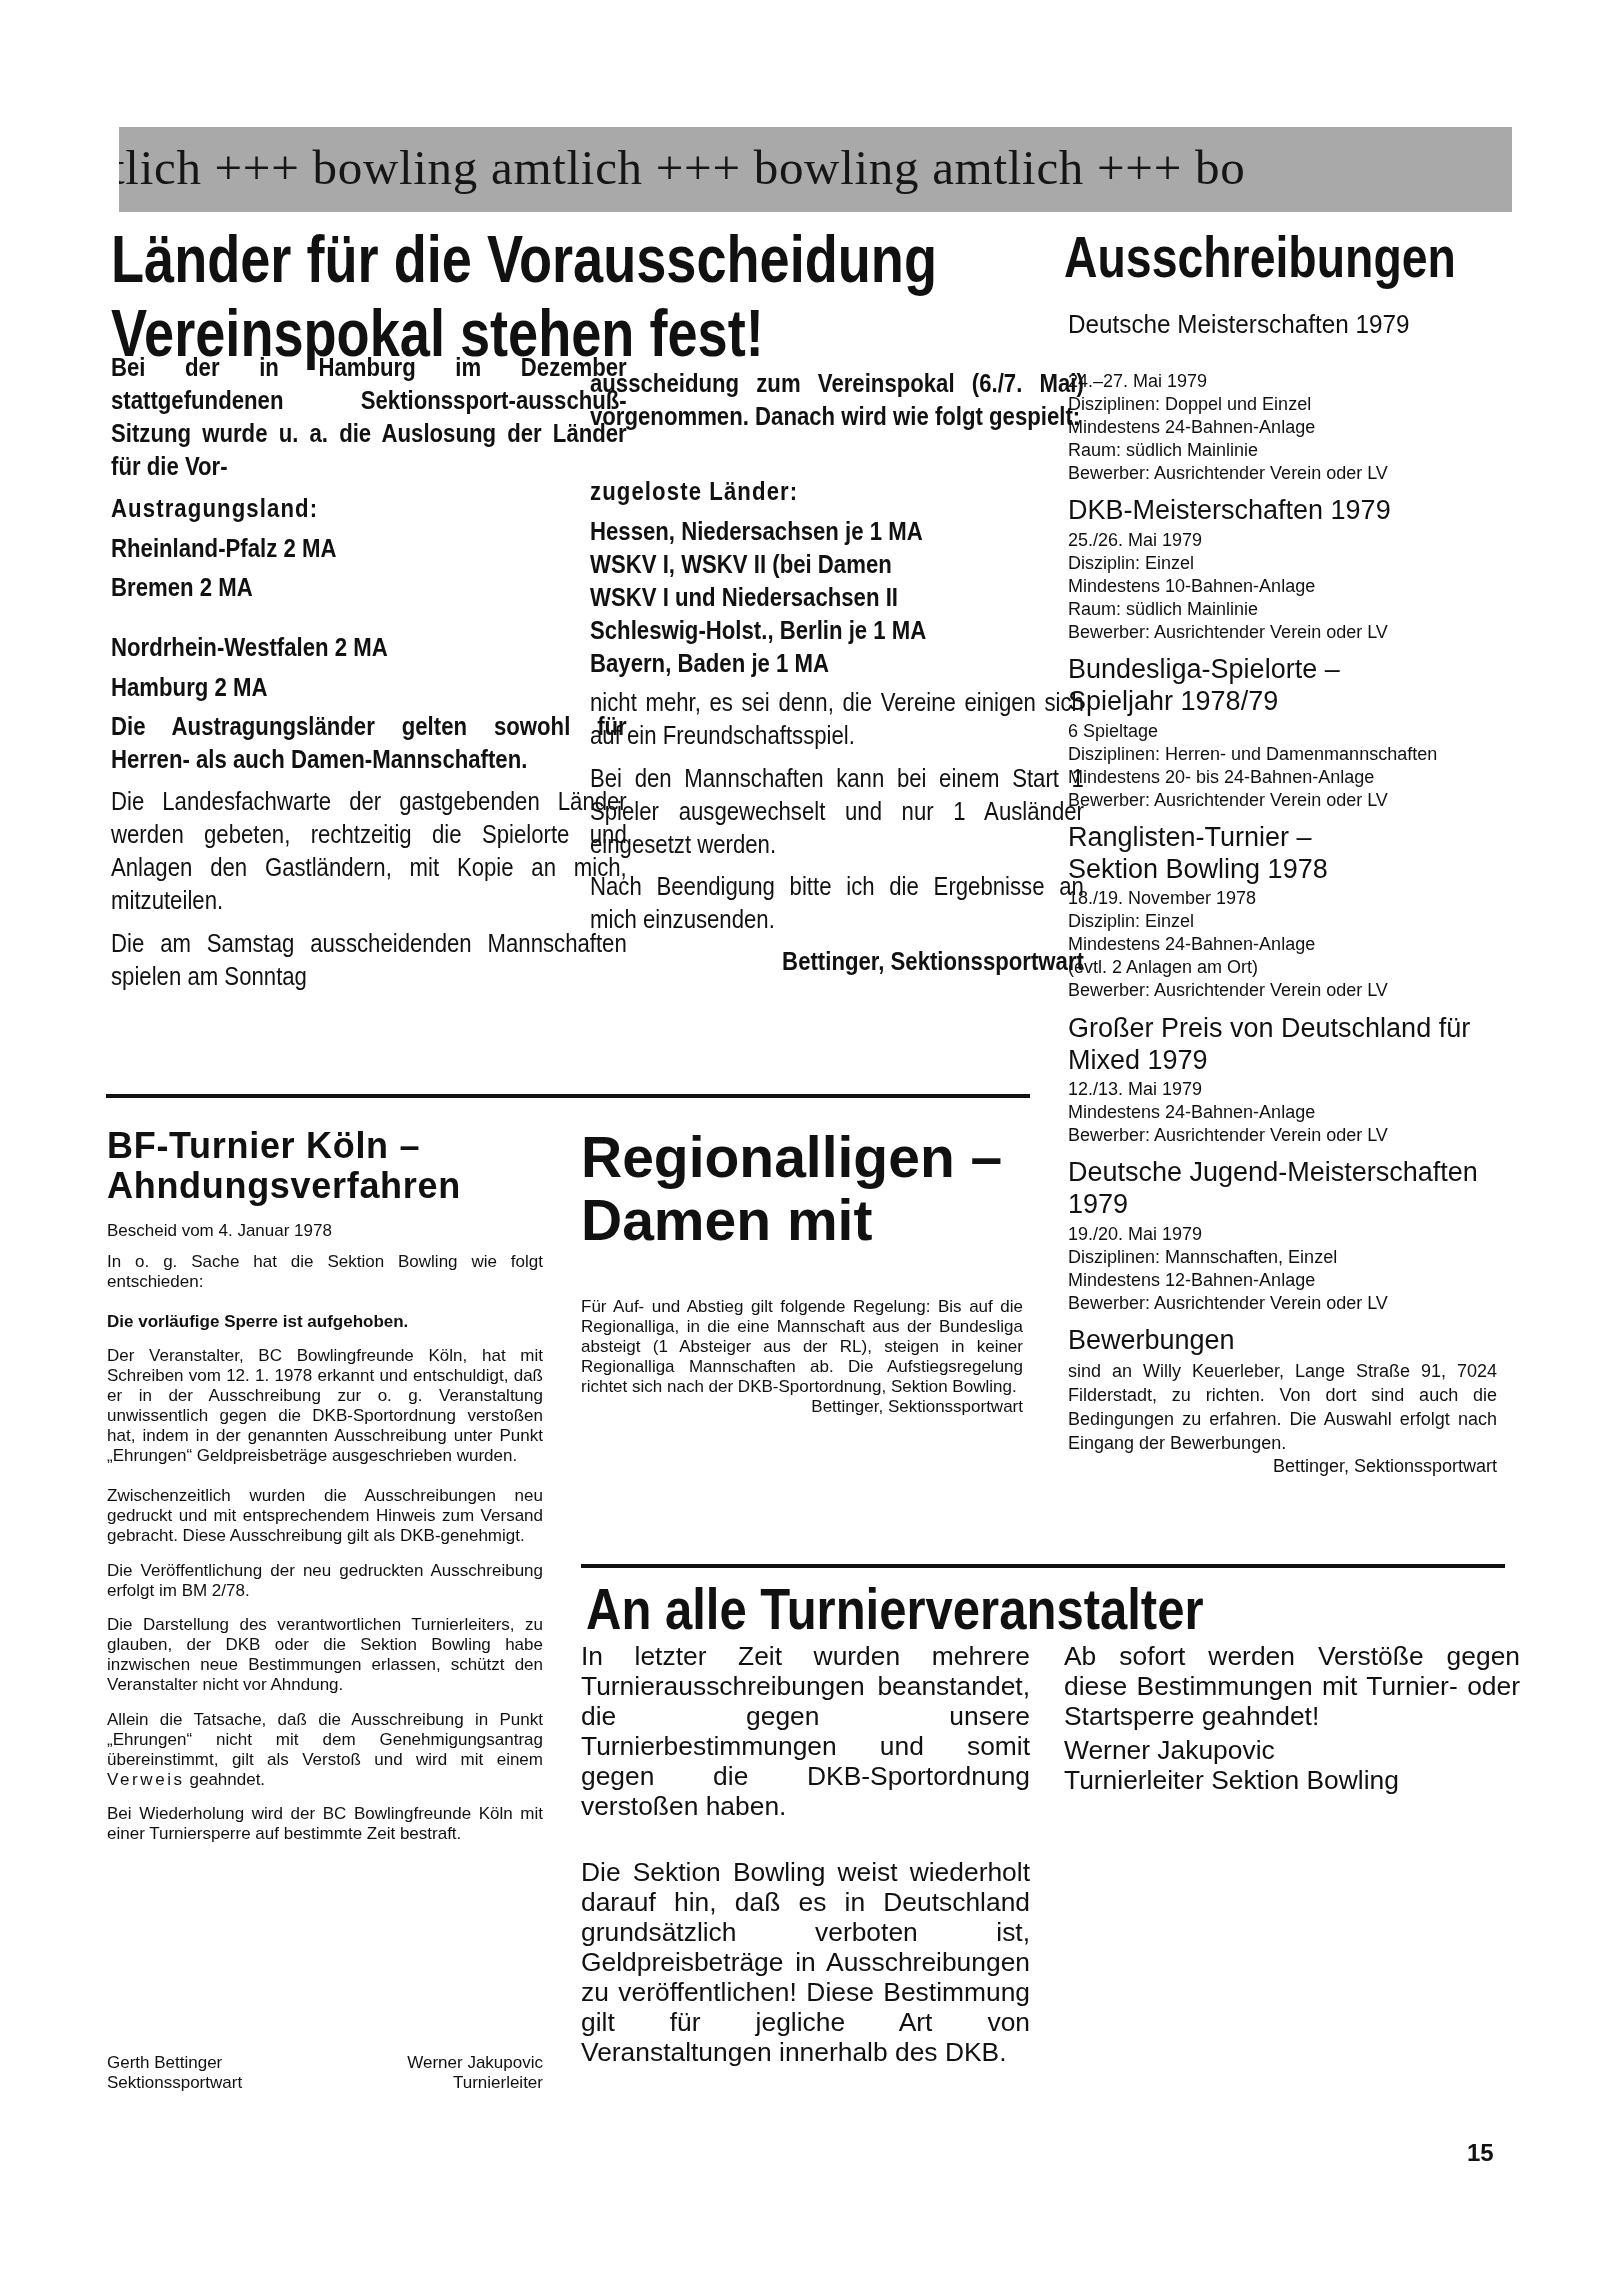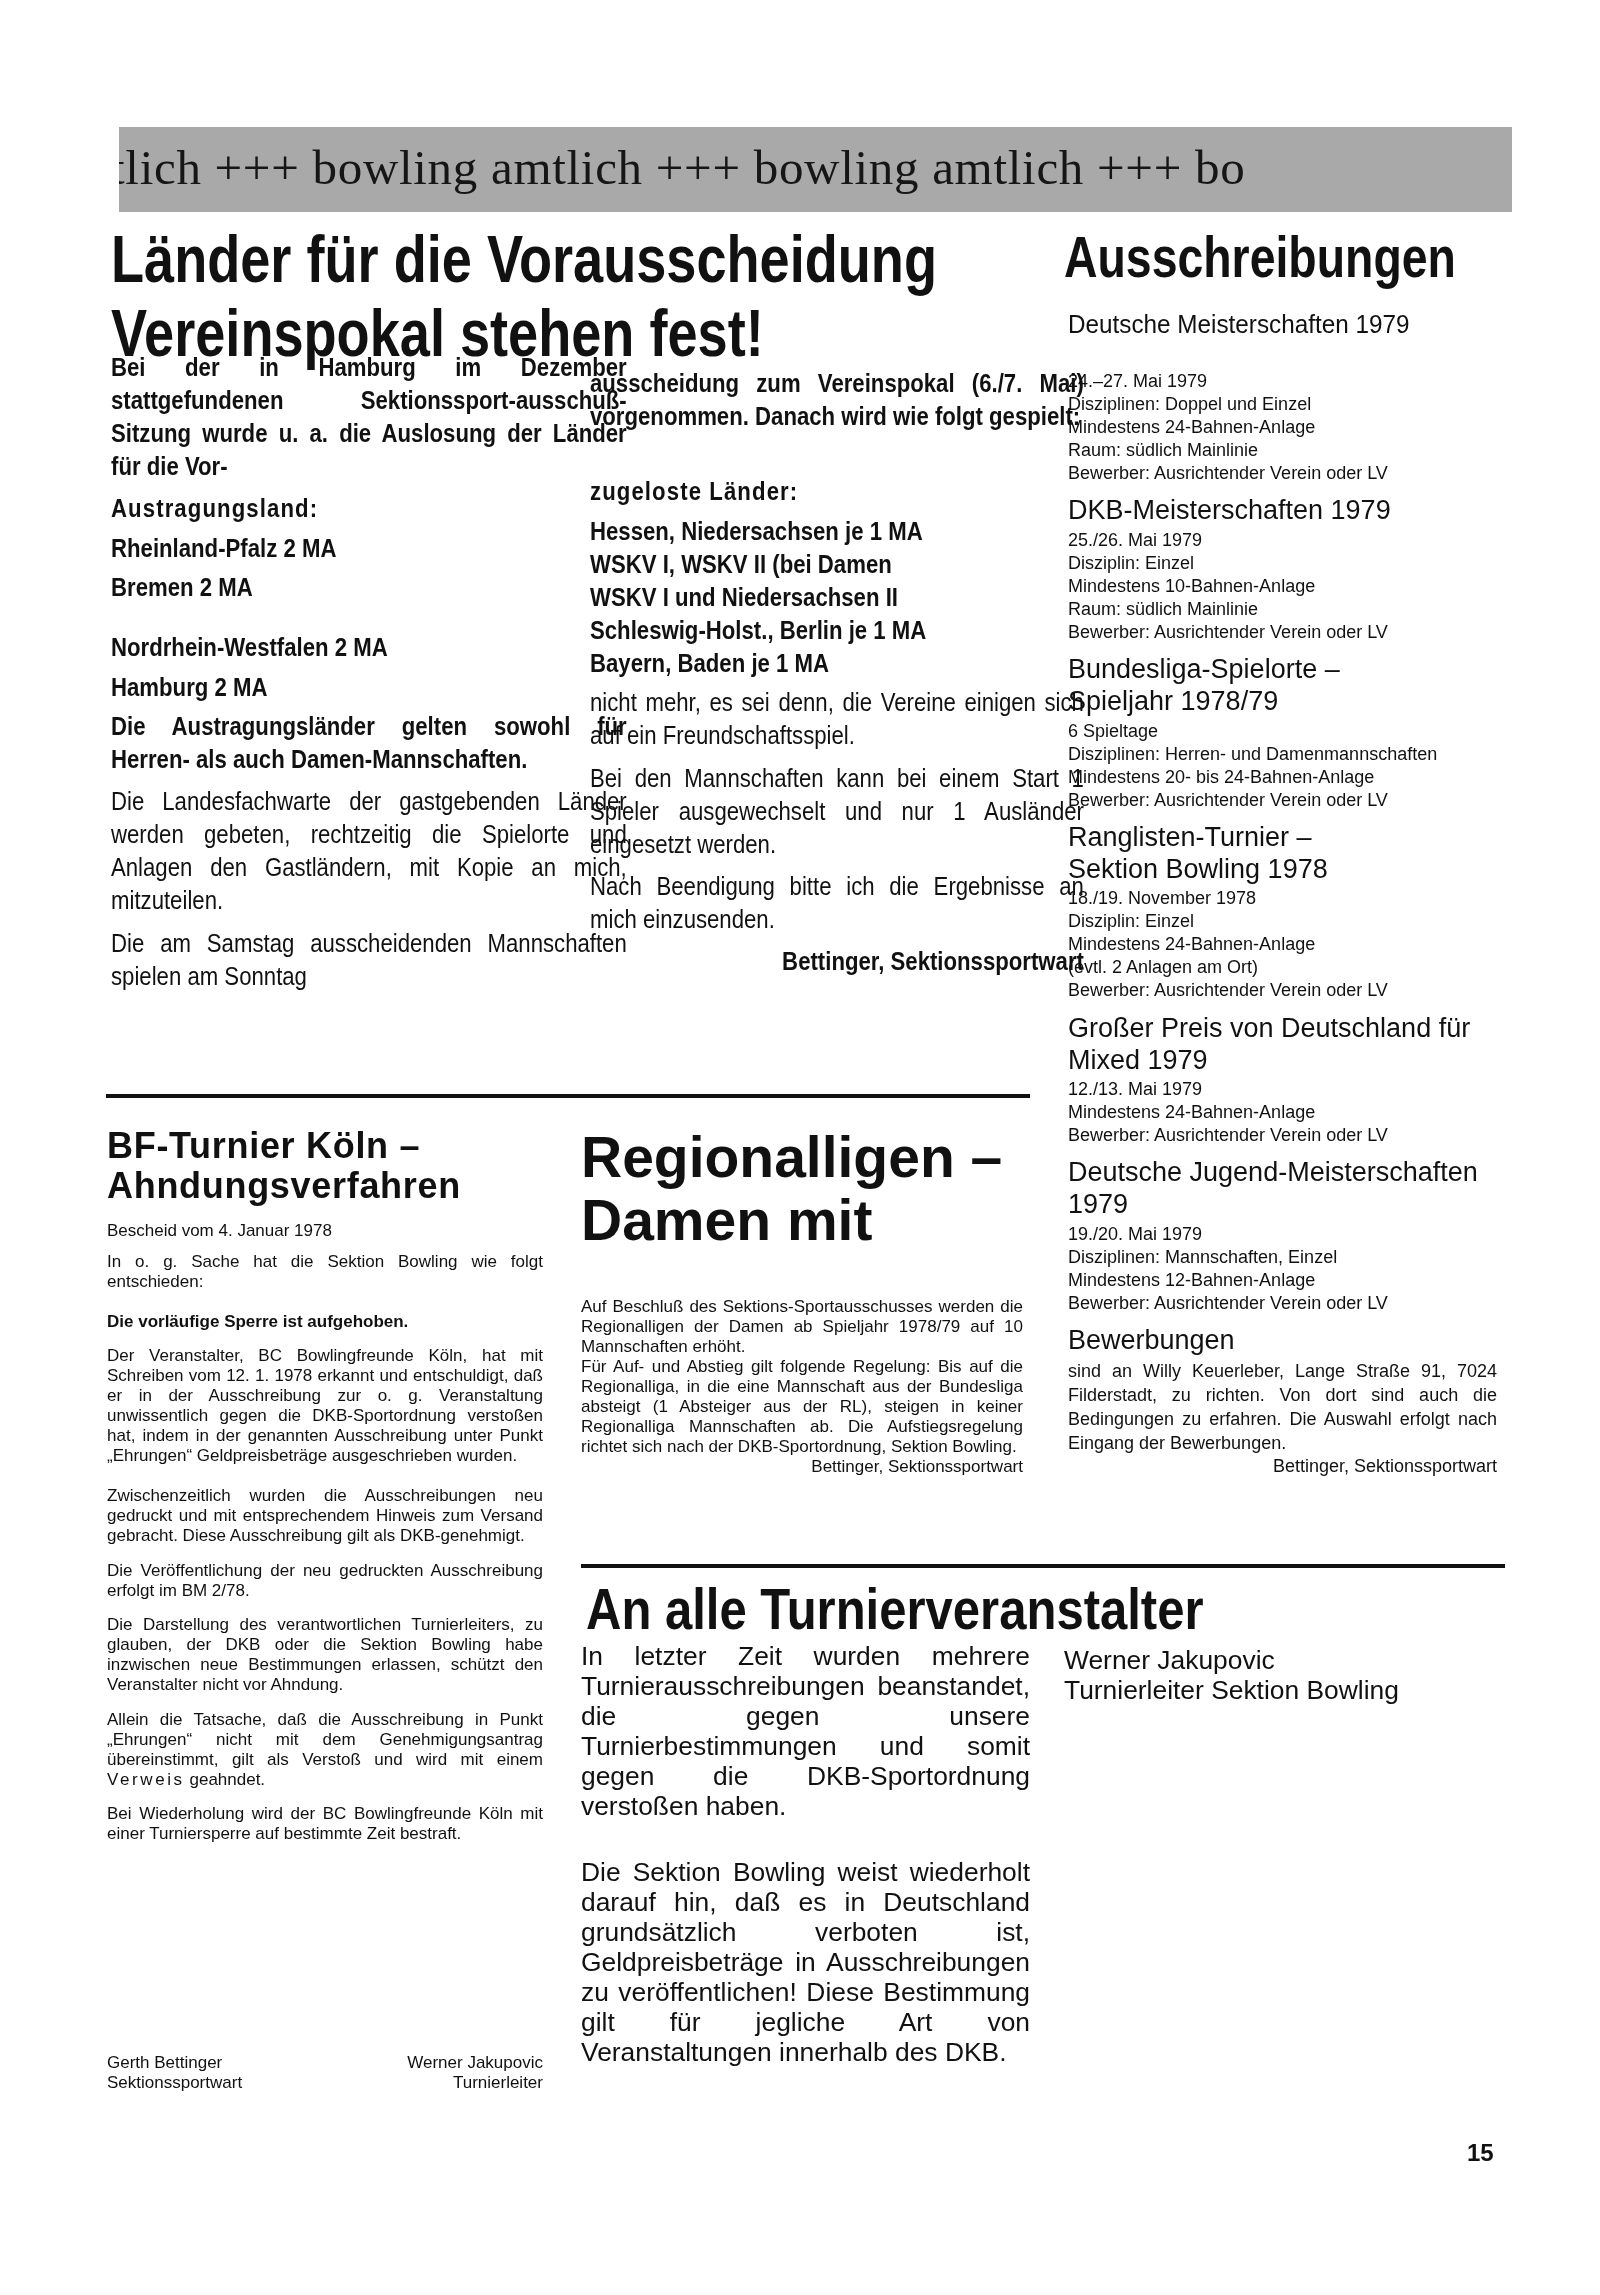--- a/index.html
+++ b/index.html
@@ -206,30 +206,30 @@
     <div>Werner Jakupovic</div>
     <div>Turnierleiter</div>
   </div>
 </div>
 
 <h2 id="h-reg" class="abs" style="margin:0">
   <span>Regionalligen –</span><br>
   <span>Damen mit</span><br>
 </h2>
 <div id="reg-body" class="abs">
-  <p>Auf Beschluß des Sektions-Sportausschusses werden die Regionalligen der Damen ab Spieljahr 1978/79 auf 10 Mannschaften erhöht.</p>
   <p>Für Auf- und Abstieg gilt folgende Regelung: Bis auf die Regionalliga, in die eine Mannschaft aus der Bundesliga absteigt (1 Absteiger aus der RL), steigen in keiner Regionalliga Mannschaften ab. Die Aufstiegsregelung richtet sich nach der DKB-Sportordnung, Sektion Bowling.</p>
   <p class="sig-right" style="text-align:right">Bettinger, Sektionssportwart</p>
 </div>
 
 <h2 id="h-an" class="abs h-condensed">An alle Turnierveranstalter</h2>
 <div id="an-c1" class="abs">
   <p>In letzter Zeit wurden mehrere Turnierausschreibungen beanstandet, die gegen unsere Turnierbestimmungen und somit gegen die DKB-Sportordnung verstoßen haben.</p>
   <div class="sep"></div>
   <p>Die Sektion Bowling weist wiederholt darauf hin, daß es in Deutschland grundsätzlich verboten ist, Geldpreisbeträge in Ausschreibungen zu veröffentlichen! Diese Bestimmung gilt für jegliche Art von Veranstaltungen innerhalb des DKB.</p>
 </div>
 <div id="an-c2" class="abs">
+  <p>Ab sofort werden Verstöße gegen diese Bestimmungen mit Turnier- oder Startsperre geahndet!</p>
   <div style="margin-top:4px">Werner Jakupovic</div>
   <div>Turnierleiter Sektion Bowling</div>
 </div>
 
 <div id="page-num" class="abs">15</div>
 
 
 </body></html>

